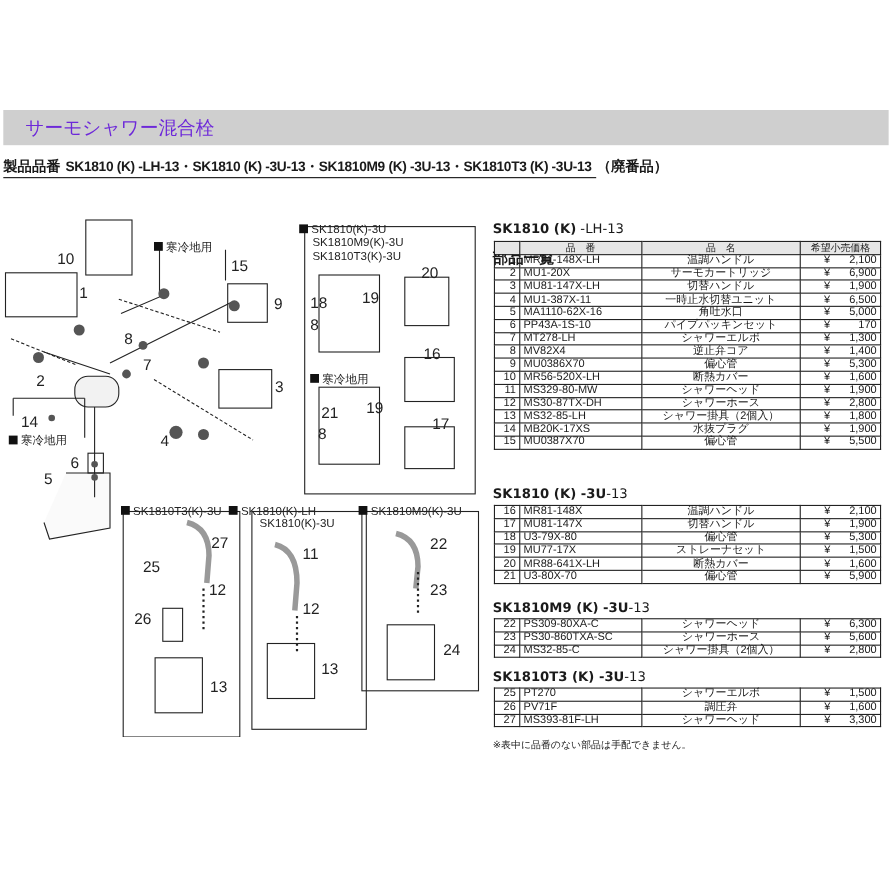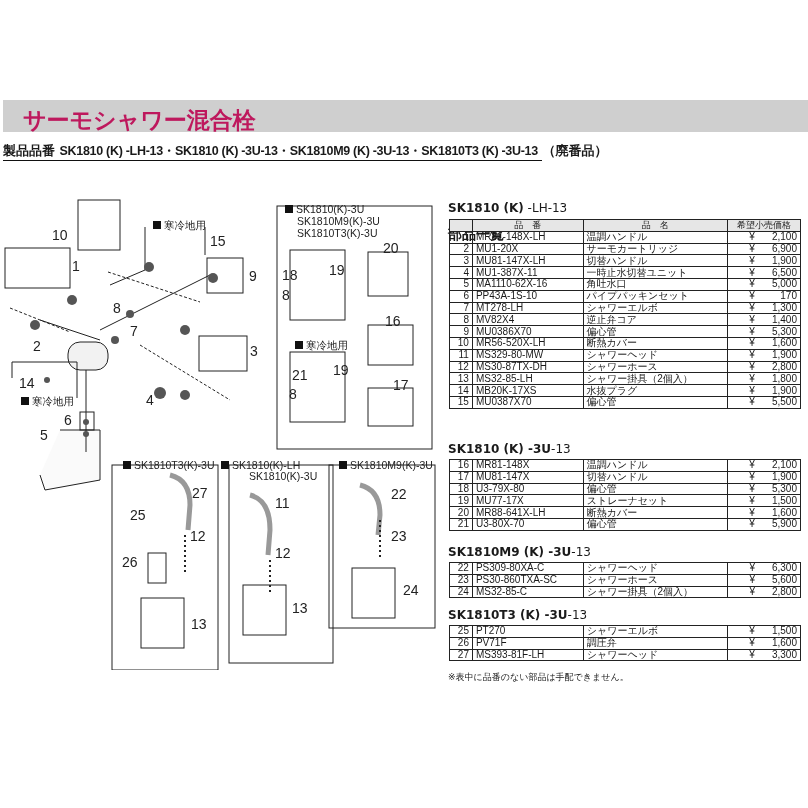--- a/index.html
+++ b/index.html
@@ -4,21 +4,21 @@
 <style>
   * { box-sizing: border-box; margin: 0; padding: 0; }
   html, body { width: 808px; height: 808px; background: #ffffff; overflow: hidden; }
   body { position: relative; font-family: "DejaVu Sans", sans-serif; color: #1a1a1a; }
 
   .title-band {
     position: absolute; left: 3px; top: 100px; width: 805px; height: 32px;
     background: #cfcfcf;
   }
   .title-band span {
-    position: absolute; left: 20px; top: 5px; font-size: 23px; font-weight: bold; color: #be185d;
+    position: absolute; left: 20px; top: 5px; font-size: 17px; font-weight: normal; color: #6d28d9;
   }
   .product-line {
     position: absolute; left: 3px; top: 142px; font-size: 13px; font-weight: bold; white-space: nowrap;
   }
   .product-line .models {
     font-family: "Liberation Sans Narrow", "Liberation Sans", sans-serif; font-weight: bold;
     font-size: 12.5px; letter-spacing: -0.3px;
   }
   .product-line .underline-part { border-bottom: 1px solid #111; padding-bottom: 2px; }
 
@@ -31,31 +31,31 @@
   table.parts {
     position: absolute; left: 449px; width: 352px; border-collapse: collapse;
     font-size: 10px; font-family: "Liberation Sans", sans-serif;
   }
   table.parts td, table.parts th {
     border: 1px solid #222; height: 11.8px; line-height: 10px; padding: 0 3px; white-space: nowrap;
   }
   table.parts th { background: #e6e6e6; font-weight: normal; font-size: 9px; text-align: center; }
   table.parts td.no { width: 23px; text-align: right; }
   table.parts td.code { width: 111px; }
-  table.parts td.name { width: 145px; }
+  table.parts td.name { width: 145px; text-align: center; }
   table.parts td.price { width: 73px; text-align: right; }
   .price .yen { float: left; padding-left: 18px; }
 
   .note { position: absolute; left: 448px; top: 671px; font-size: 9px; }
 
   
   .diagram { position: absolute; left: 0; top: 190px; width: 445px; height: 480px; }
   .diagram svg { position: absolute; left: 0; top: 0; }
   .lbl { position: absolute; font-family: "Liberation Sans", sans-serif; font-size: 14px; color: #222; }
-  .sm { position: absolute; font-family: "Liberation Sans", sans-serif; font-size: 10.5px; color: #222; white-space: nowrap; line-height: 11px; margin-left: 13px; }
+  .sm { position: absolute; font-family: "Liberation Sans", sans-serif; font-size: 10.5px; color: #222; white-space: nowrap; line-height: 11px; }
   .sq { display: inline-block; width: 8px; height: 8px; background: #111; margin-right: 3px; vertical-align: 0px; }
 </style>
 </head>
 <body>
 
 <div class="title-band">
   <span>サーモシャワー混合栓</span>
 </div>
 
 <div class="product-line">

